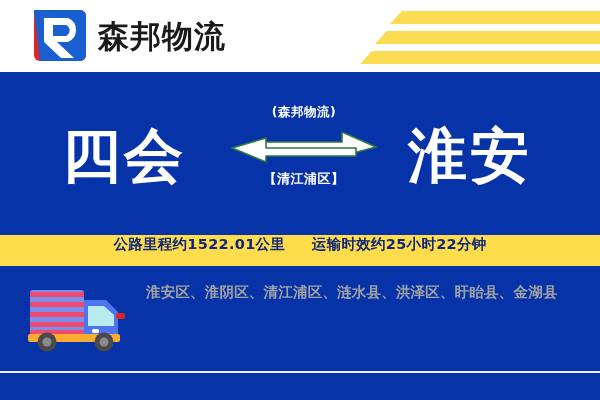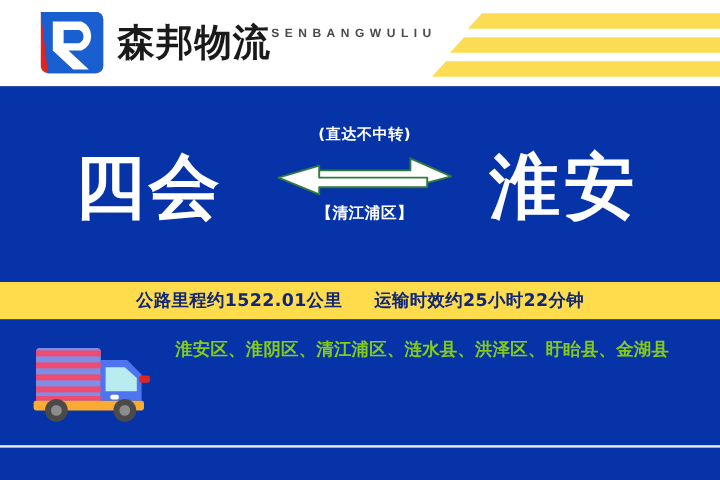--- a/index.html
+++ b/index.html
@@ -150,42 +150,41 @@
   }
 
   
   .info-bar {
     position: absolute;
     left: 0; top: 235px;
     width: 600px;
     height: 31px;
     background: #fedc4b;
     display: flex;
-    align-items: center;
     justify-content: center;
   }
   .info-bar-inner {
     font-family: "DejaVu Sans", "Liberation Sans", sans-serif;
     font-size: 14.5px;
     font-weight: 700;
     color: #10267a;
     letter-spacing: 0.3px;
     white-space: nowrap;
   }
   .info-gap { display: inline-block; width: 16px; }
 
   
   .districts {
     position: absolute;
     left: 146px; top: 281px;
     width: 432px;
     font-family: "DejaVu Sans", "Liberation Sans", sans-serif;
     font-size: 14.5px;
     font-weight: 700;
-    color: #84cc16;
+    color: #a3a3a3;
     line-height: 1.62;
     letter-spacing: 0.2px;
   }
 
   .truck {
     position: absolute;
     left: 26px;
     top: 286px;
     width: 104px;
     height: 66px;
@@ -218,34 +217,33 @@
       <div class="logo-mark">
         <svg width="58" height="55" viewBox="0 0 58 55">
           <path d="M4 2 H50 A6 6 0 0 1 56 8 V47 A6 6 0 0 1 50 53 H10 A6 6 0 0 1 4 47 Z" fill="#e0241f"></path>
           <path d="M4 2 H50 A6 6 0 0 1 56 8 V47 A6 6 0 0 1 50 53 H10 Z" fill="#1a5fd0"></path>
           <path d="M14 10 H38 A13 13 0 0 1 38 34 H27 L44 50 H31 L14 34 Z" fill="#ffffff"></path>
           <path d="M23 17 H36 A6 6 0 0 1 36 28 H23 Z" fill="#1a5fd0"></path>
         </svg>
       </div>
       <div class="logo-text-block">
         <div class="logo-cn">森邦物流</div>
-        <div class="logo-en">SENBANGWULIU</div>
       </div>
     </div>
 
   </div>
 
   <div class="body-blue"></div>
 
   <div class="route">
 
     <div class="city origin">四会</div>
 
     <div class="arrow-group">
-      <div class="arrow-caption-top">(直达不中转)</div>
+      <div class="arrow-caption-top">(森邦物流)</div>
 
       <div class="arrow-svg-holder">
         <svg width="160" height="40" viewBox="0 0 160 40">
 
           <path d="M28 24 L28 16 L118 16 L118 6 L152 21 L118 30 L118 24 Z" fill="#ffffff" stroke="#2f7a3f" stroke-width="1.6" stroke-linejoin="round"></path>
 
           <path d="M132 22 L132 30 L42 30 L42 36 L8 22 L42 12 L42 22 Z" fill="#ffffff" stroke="#2f7a3f" stroke-width="1.6" stroke-linejoin="round"></path>
         </svg>
       </div>
 

